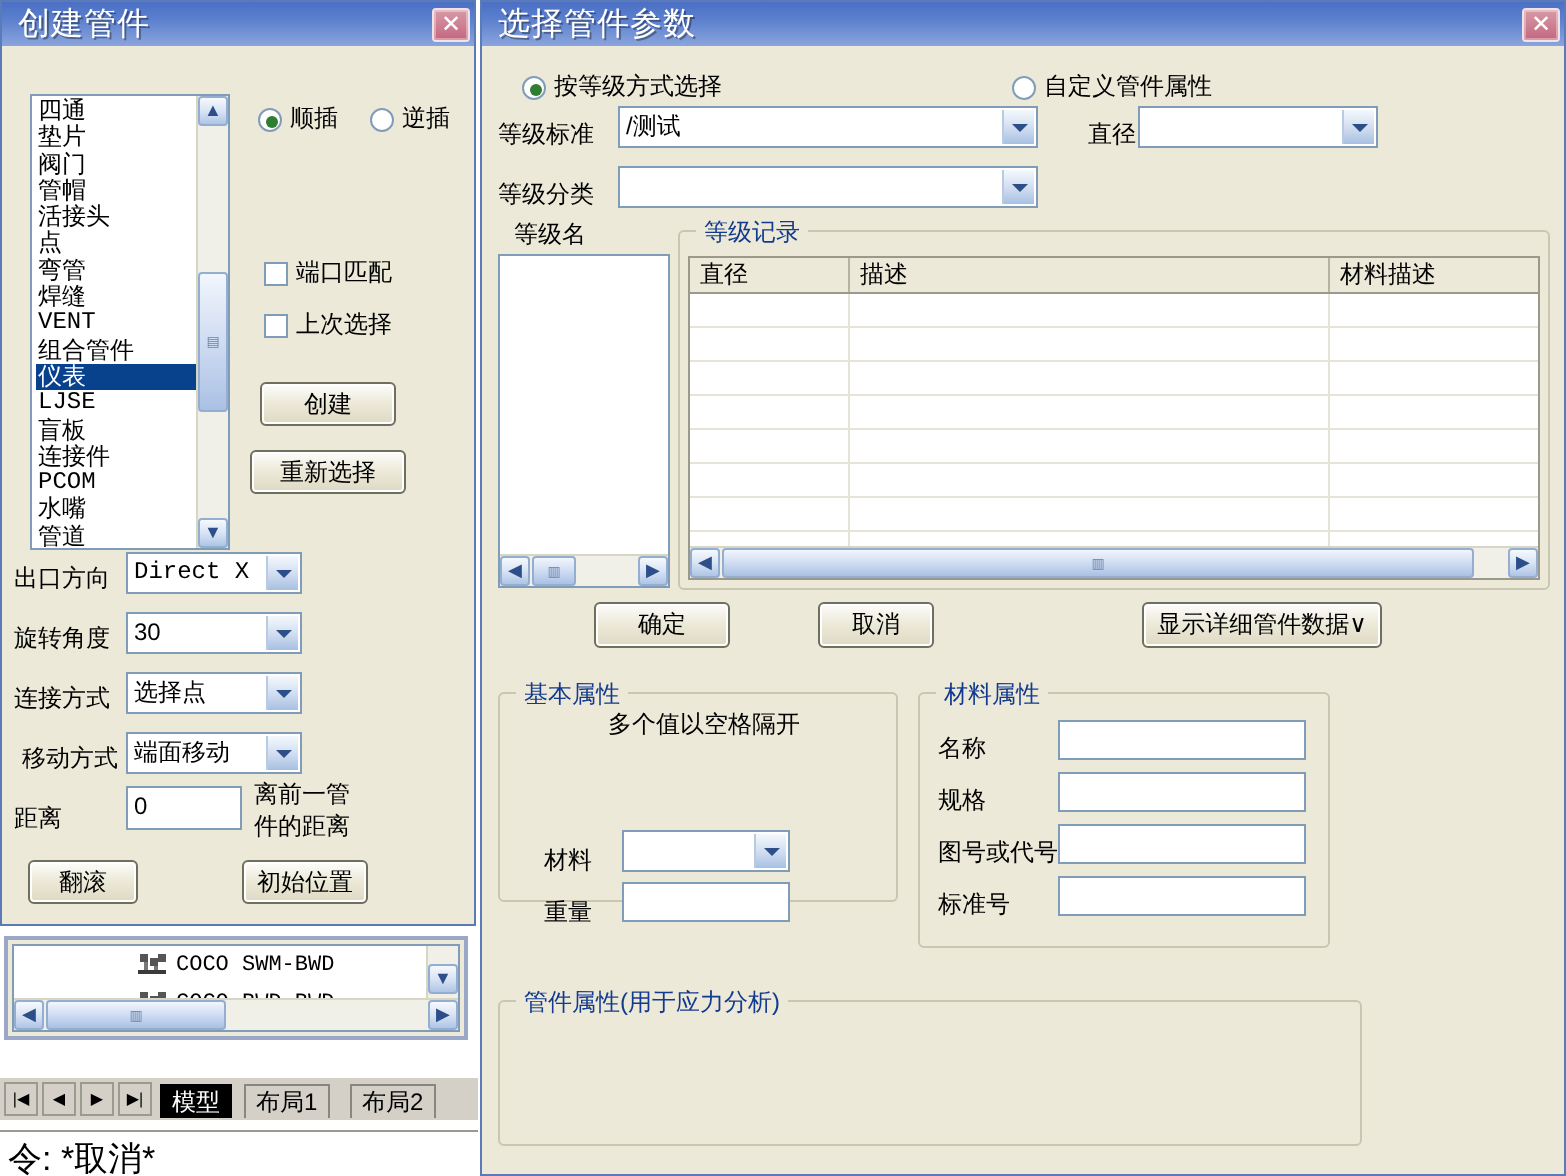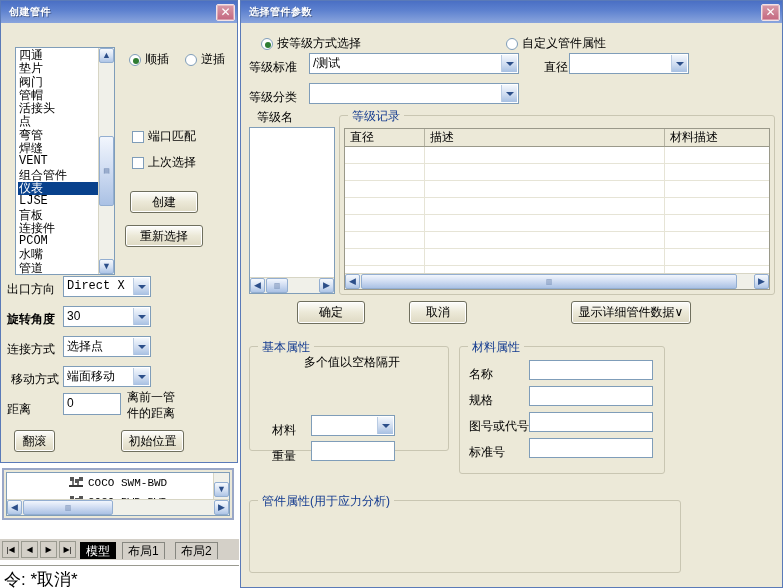--- a/index.html
+++ b/index.html
@@ -22,22 +22,22 @@
   }
   .titlebar {
     height: 22px;
     background: linear-gradient(to bottom, #4a6fc4 0%, #5d81cf 42%, #8aa5dd 100%);
     display: flex; align-items: center;
     padding: 0 2px 0 8px;
     position: relative;
   }
   .titlebar .ttl {
     color: #fff;
-    font-size: 10px;
-    font-weight: bold;
+    font-size: 16px;
+    font-weight: normal;
     letter-spacing: .5px;
     text-shadow: 1px 1px 0 rgba(0,0,0,.35);
     flex: 1;
   }
   .closebtn {
     width: 19px; height: 17px;
     background: linear-gradient(to bottom, #d79aa8, #c4677f);
     border: 1px solid #f2e2e6;
     border-radius: 2px;
     color: #fff; font-weight: bold; font-size: 12px;
@@ -263,21 +263,21 @@
       <div class="btn" style="left:124px;top:202px;width:78px;height:22px;">重新选择</div>
 
       <div class="lbl" style="left:6px;top:258px;">出口方向</div>
       <div class="combo mono" style="left:62px;top:253px;width:88px;height:21px;">
         <span>Direct X</span>
         <span class="arrow">
             <i></i>
           </span>
       </div>
 
-      <div class="lbl" style="left:6px;top:288px;font-weight:bold;">旋转角度</div>
+      <div class="lbl" style="left:6px;top:288px;">旋转角度</div>
       <div class="combo" style="left:62px;top:283px;width:88px;height:21px;">
         <span>30</span>
         <span class="arrow">
             <i></i>
           </span>
       </div>
 
       <div class="lbl" style="left:6px;top:318px;">连接方式</div>
       <div class="combo" style="left:62px;top:313px;width:88px;height:21px;">
         <span>选择点</span>
@@ -294,21 +294,21 @@
           </span>
       </div>
 
       <div class="lbl" style="left:6px;top:378px;">距离</div>
       <div class="tbox" style="left:62px;top:370px;width:58px;height:22px;">
         <span>0</span>
       </div>
       <div class="lbl" style="left:126px;top:366px;">离前一管</div>
       <div class="lbl" style="left:126px;top:382px;">件的距离</div>
 
-      <div class="btn" style="left:13px;top:407px;width:41px;height:22px;">翻滚</div>
+      <div class="btn" style="left:13px;top:407px;width:55px;height:22px;">翻滚</div>
       <div class="btn" style="left:120px;top:407px;width:63px;height:22px;">初始位置</div>
     </div>
   </div>
 
   <div class="panel3d" style="left:2px;top:468px;width:232px;height:52px;">
     <div class="treebox" style="left:2px;top:2px;width:224px;height:44px;">
       <div class="trow">
         <span class="ticon"></span>
         <span class="tlabel">COCO SWM-BWD</span>
       </div>

